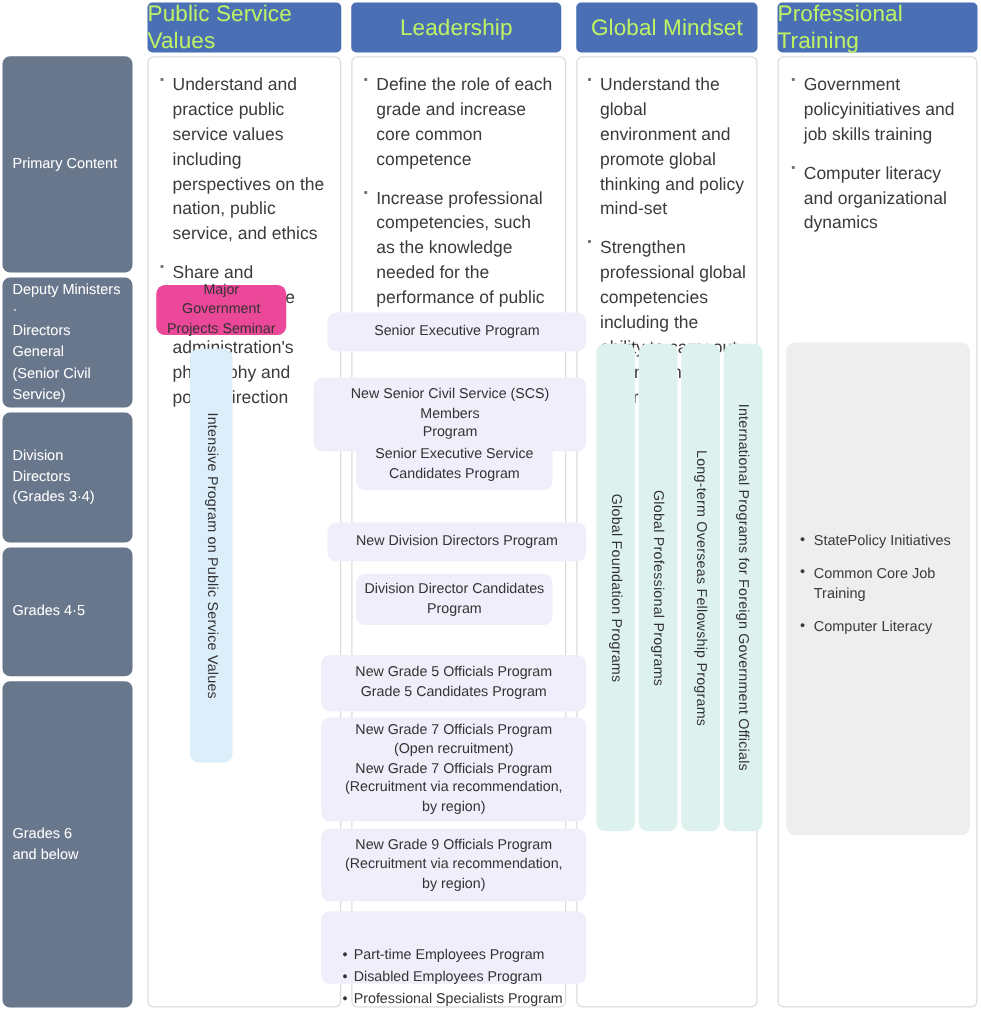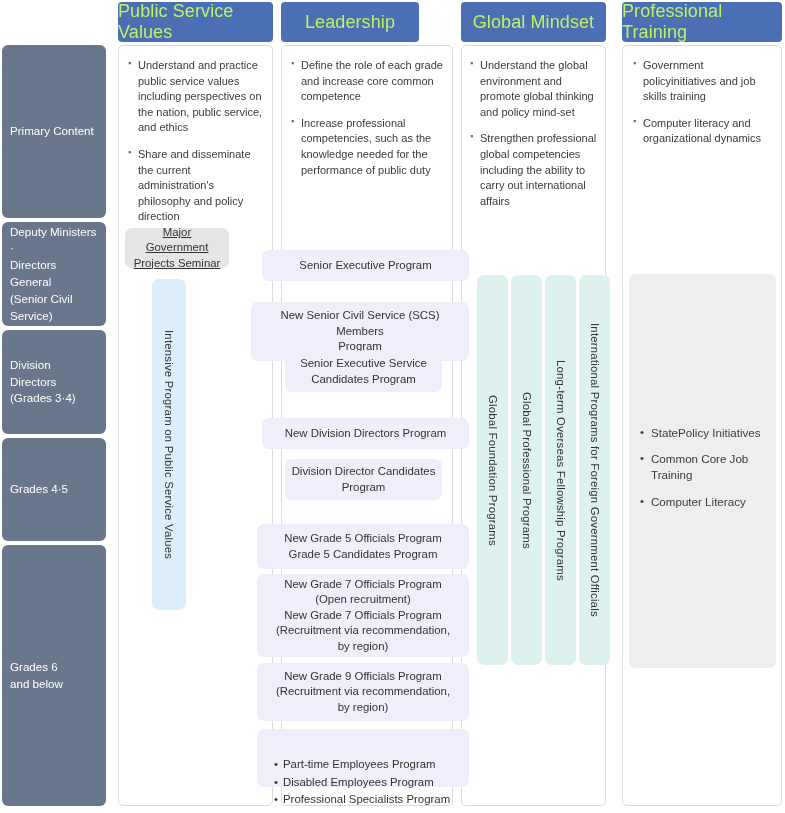--- a/index.html
+++ b/index.html
@@ -52,21 +52,21 @@
   .col-body {
     background: #ffffff;
     border: 1px solid #dcdcdc;
     border-radius: 5px;
     top: 45px;
     height: 761px;
   }
 
   
   .bullets {
-    font-size: 11px;
+    font-size: 14px;
     line-height: 1.42;
     color: #3b3b3b;
   }
   .bullets li {
     margin-bottom: 11px;
     list-style: none;
     position: relative;
     padding-left: 10px;
   }
   .bullets li:last-child { margin-bottom: 0; }
@@ -85,21 +85,21 @@
     border-radius: 7px;
     display: flex;
     align-items: center;
     justify-content: center;
     text-align: center;
     font-size: 11.4px;
     line-height: 1.35;
     color: #333333;
     padding: 4px 6px;
   }
-  .chip-blue  { background: #e5e5e5; text-decoration: underline; }
+  .chip-blue  { background: #ec4899; }
   .chip-lav   { background: #efeefa; }
   .chip-gray  { background: #eeeeee; }
 
   
   .chip-vert {
     border-radius: 7px;
     background: #ddf2ee;
     display: flex;
     align-items: center;
     justify-content: center;
@@ -153,21 +153,21 @@
   .pt-list ul { margin: 0; padding: 0; }
 
   .ml { white-space: pre-line; }
 </style>
 </head>
 <body>
 
 <div class="abs hdr-tab" style="left:118px; width:155px;">
   <span>Public Service Values</span>
 </div>
-<div class="abs hdr-tab" style="left:281px; width:138px;">
+<div class="abs hdr-tab" style="left:281px; width:168px;">
   <span>Leadership</span>
 </div>
 <div class="abs hdr-tab" style="left:461px; width:145px;">
   <span>Global Mindset</span>
 </div>
 <div class="abs hdr-tab" style="left:622px; width:160px;">
   <span>Professional Training</span>
 </div>
 
 <div class="abs side-row" style="top:45px; height:173px;">

